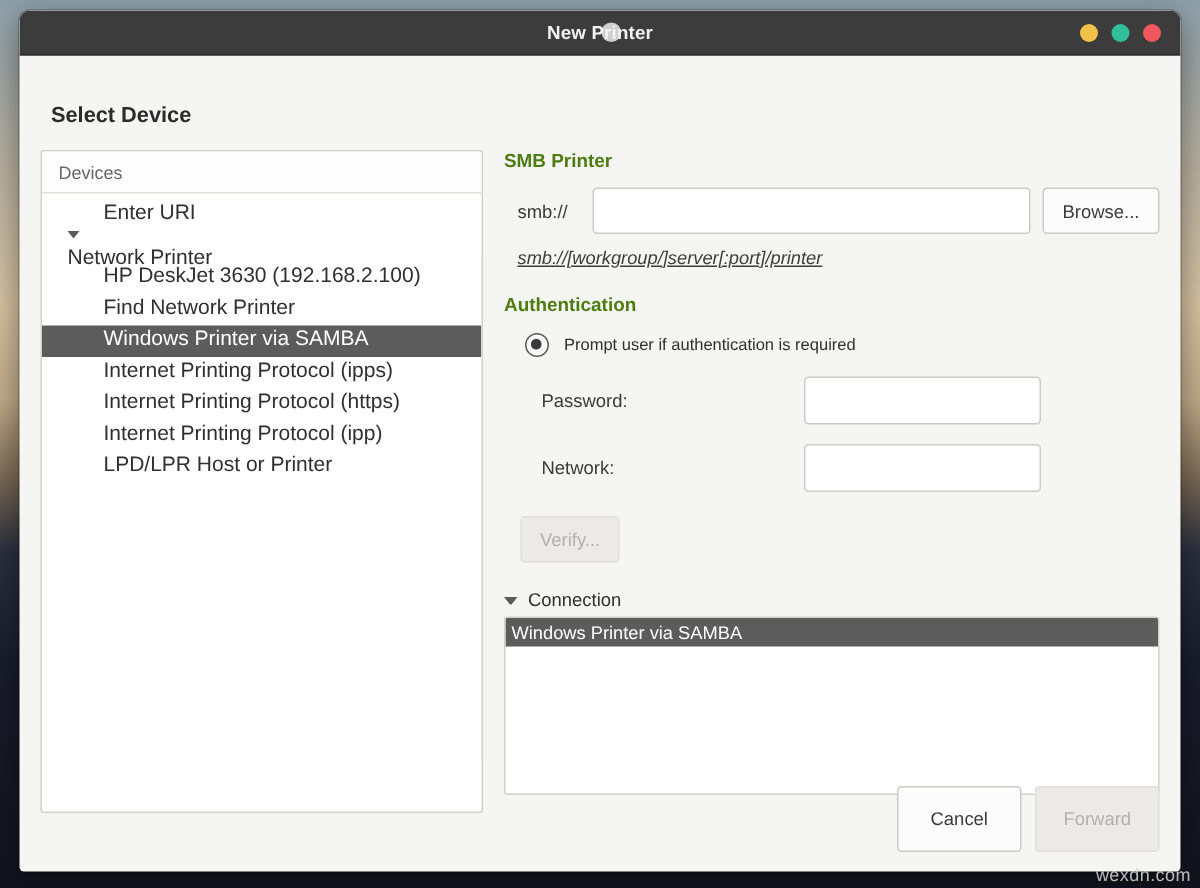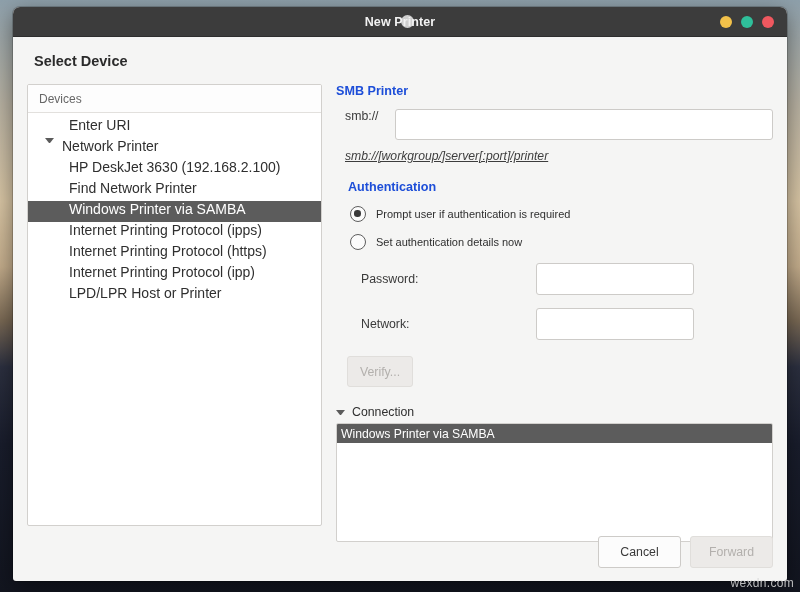--- a/index.html
+++ b/index.html
@@ -76,21 +76,21 @@
     display: flex;
     gap: 9px;
     align-items: center;
   }
   .tb-dot { width: 12px; height: 12px; border-radius: 50%; }
 
   
   #content {
     flex: 1 1 auto;
     position: relative;
-    padding: 0 14px;
+    padding: 16px 14px;
   }
 
   #page-title {
     font-size: 14.5px;
     font-weight: bold;
     color: #2b2b2b;
     margin: 16px 0 0 7px;
   }
 
   #columns {
@@ -129,21 +129,21 @@
   }
   .dev-row {
     height: 21px;
     display: flex;
     font-size: 14px;
     color: #2f2f2f;
     padding-left: 17px;
     white-space: nowrap;
   }
   .dev-row.child  { padding-left: 41px; }
-  .dev-row.group  { padding-left: 17px; }
+  .dev-row.group  { padding-left: 17px; flex-direction: column; }
   .dev-row.selected {
     background: #5c5c5c;
     color: #ffffff;
   }
   .tri {
     width: 0; height: 0;
     border-left: 4.5px solid transparent;
     border-right: 4.5px solid transparent;
     border-top: 5px solid #5b5b5b;
     margin-right: 8px;
@@ -151,25 +151,26 @@
   }
 
   
   #smb-panel {
     flex: 1 1 auto;
     position: relative;
   }
   .section-title {
     font-size: 12.6px;
     font-weight: bold;
-    color: #1d4ed8;
+    color: #4d7c0f;
   }
 
   .uri-row {
     display: flex;
+    align-items: center;
     margin-top: 11px;
     gap: 8px;
   }
   .uri-label {
     font-size: 12.3px;
     color: #3a3a3a;
     margin-left: 9px;
     width: 42px;
     flex: 0 0 42px;
   }
@@ -202,21 +203,21 @@
   }
 
   .hint {
     font-size: 12.2px;
     font-style: italic;
     color: #3d3d3d;
     margin: 9px 0 0 9px;
     text-decoration: underline;
   }
 
-  #auth-title { margin: 17px 0 0 12px; }
+  #auth-title { margin: 17px 0 0 0; }
 
   .radio-row {
     display: flex;
     align-items: center;
     margin-top: 12px;
     margin-left: 14px;
     gap: 10px;
   }
   .radio {
     width: 16px; height: 16px;
@@ -284,21 +285,21 @@
   .conn-row.selected { background: #5c5c5c; color: #ffffff; }
 
   
   #footer {
     position: absolute;
     right: 14px;
     bottom: 13px;
     display: flex;
     gap: 9px;
   }
-  #footer .btn { min-width: 83px; height: 32px; }
+  #footer .btn { min-width: 83px; height: 44px; }
 
   
   #watermark {
     position: absolute;
     right: 6px;
     bottom: 2px;
     font-size: 12px;
     color: #d9d9d9;
     letter-spacing: .3px;
     opacity: .85;
@@ -361,35 +362,32 @@
             </div>
         </div>
 
         <div id="smb-panel">
 
           <div class="section-title">SMB Printer</div>
 
           <div class="uri-row">
             <div class="uri-label">smb://</div>
             <input id="uri-input" class="text-input" type="text" value="" style="">
+            <div class="btn">Browse...</div>
           </div>
 
           <div class="hint">smb://[workgroup/]server[:port]/printer</div>
 
           <div class="section-title" id="auth-title">Authentication</div>
 
           <div class="radio-row">
             <div class="radio checked"></div>
             <div class="radio-label">Prompt user if authentication is required</div>
           </div>
 
-          <div class="radio-row">
-            <div class="radio"></div>
-            <div class="radio-label">Set authentication details now</div>
-          </div>
 
           <div class="field-row">
             <div class="field-label">Password:</div>
             <input class="text-input field-input" type="password" value="" style="">
           </div>
 
           <div class="field-row">
             <div class="field-label">Network:</div>
             <input class="text-input field-input" type="text" value="" style="">
           </div>

